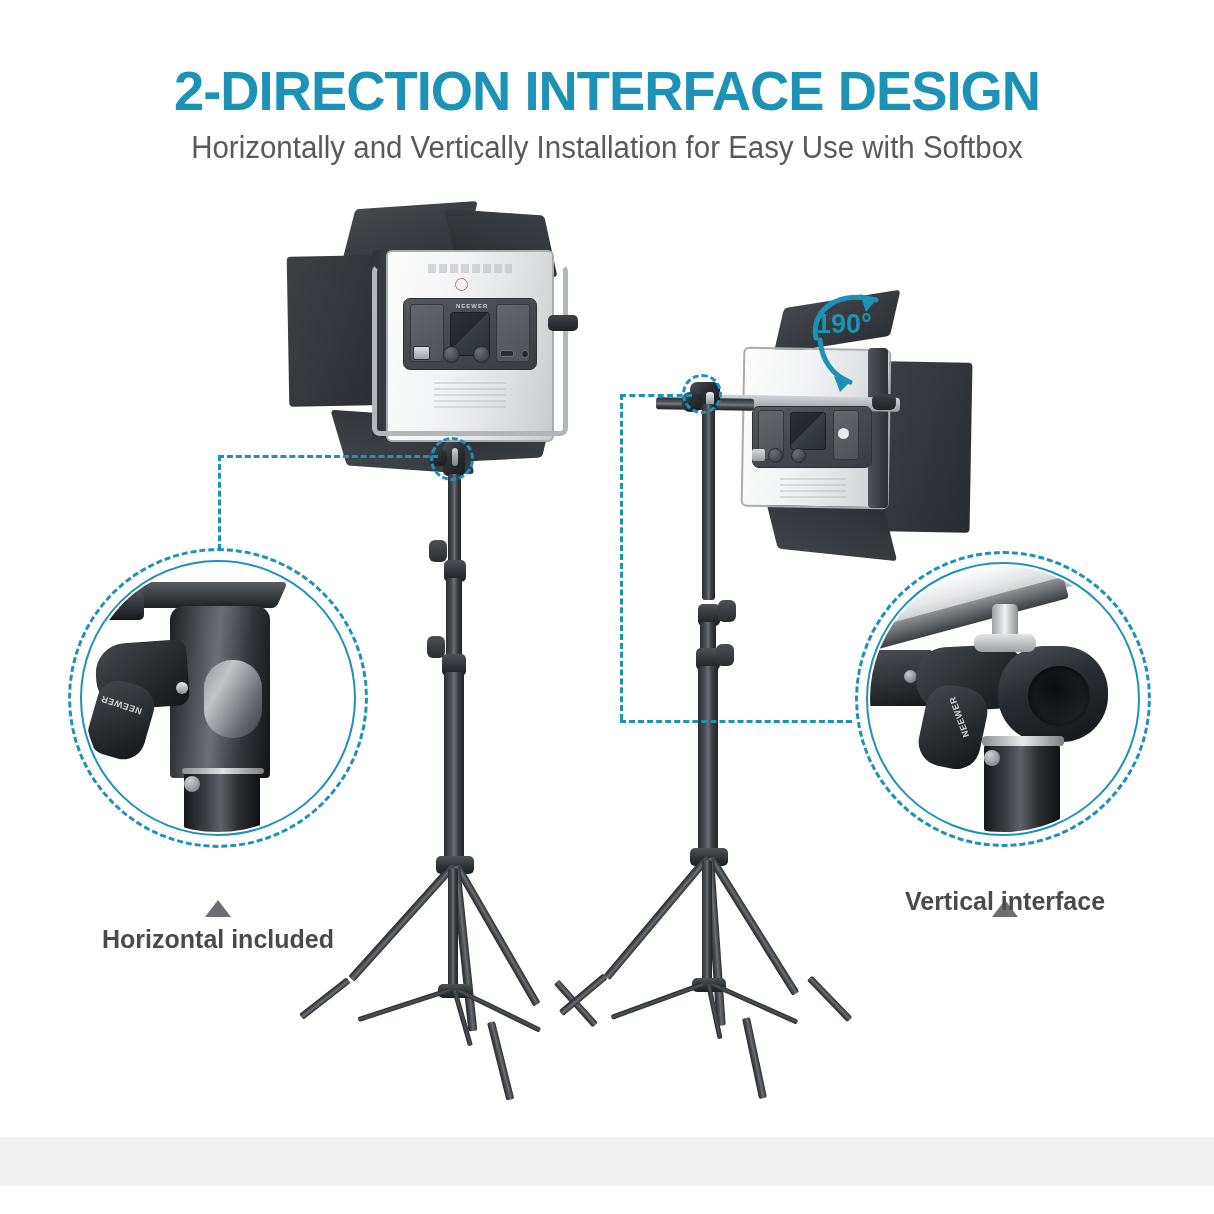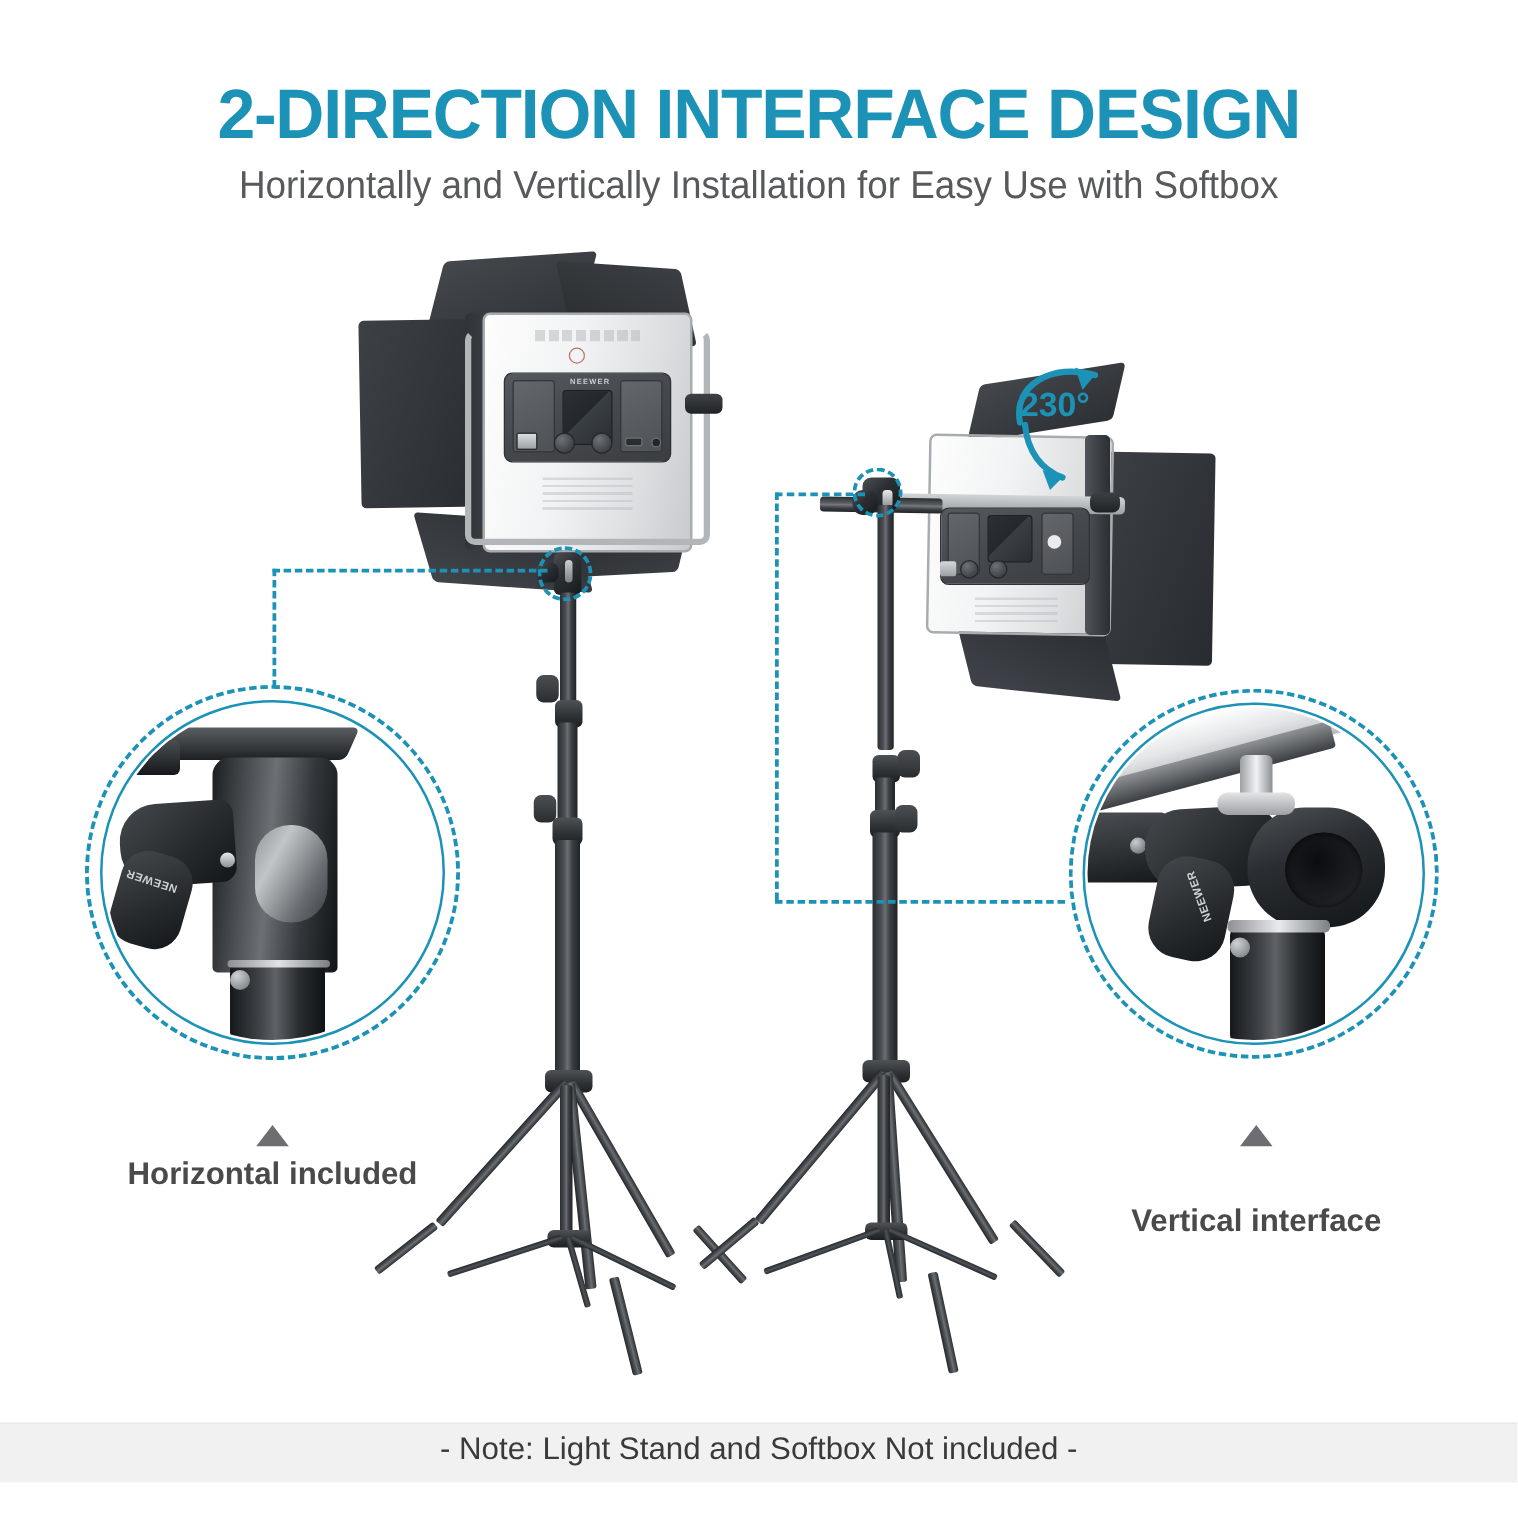--- a/index.html
+++ b/index.html
@@ -390,21 +390,21 @@
     <div class="leg" style="left:742px; top:1018px; width:8px; height:82px; transform: rotate(-12deg);"></div>
   </div>
 
   <div>
     <svg style="position:absolute; left:790px; top:278px; width:120px; height:120px;" viewBox="0 0 120 120">
       <path d="M26 60 C20 30, 52 12, 86 22" fill="none" stroke="#1b92b6" stroke-width="5" stroke-linecap="round"></path>
       <polygon points="86,22 70,16 76,34" fill="#1b92b6"></polygon>
       <path d="M30 62 C32 84, 44 98, 60 104" fill="none" stroke="#1b92b6" stroke-width="5" stroke-linecap="round"></path>
       <polygon points="60,104 44,98 50,114" fill="#1b92b6"></polygon>
     </svg>
-    <div class="badge-360" style="left:816px; top:309px;">230°</div>
+    <div class="badge-360" style="left:816px; top:309px;">190°</div>
   </div>
 
   <div>
 
     <div class="mini-ring" style="left:430px; top:437px; width:44px; height:44px;"></div>
 
     <div class="conn conn-h" style="left:218px; top:455px; width:220px;"></div>
 
     <div class="conn conn-v" style="left:218px; top:455px; height:104px;"></div>
     <div class="conn-dot" style="left:213px; top:552px;"></div>
@@ -500,19 +500,18 @@
                   background:linear-gradient(180deg,#e2e4e6,#9ea1a4);"></div>
 
       <div class="mount-tube" style="left:114px; top:176px; width:76px; height:92px;"></div>
       <div style="position:absolute; left:112px; top:170px; width:82px; height:10px;
                   background:linear-gradient(90deg,#8d9093,#e8eaec,#7b7f82); border-radius:4px;"></div>
       <div class="silver-screw" style="left:114px; top:184px; width:16px; height:16px; border-radius:50%;
                   background:radial-gradient(circle at 35% 30%,#cfd2d5,#6e7276);"></div>
     </div>
 
     <div class="tri-up" style="left:992px; top:900px;"></div>
-    <div class="iface-label" style="left:855px; top:963px; width:300px;">Vertical interface</div>
+    <div class="iface-label" style="left:855px; top:887px; width:300px;">Vertical interface</div>
   </div>
 
   <div class="note-band"></div>
-  <div class="note-text">- Note: Light Stand and Softbox Not included -</div>
 
 </div>
 
 </body></html>

